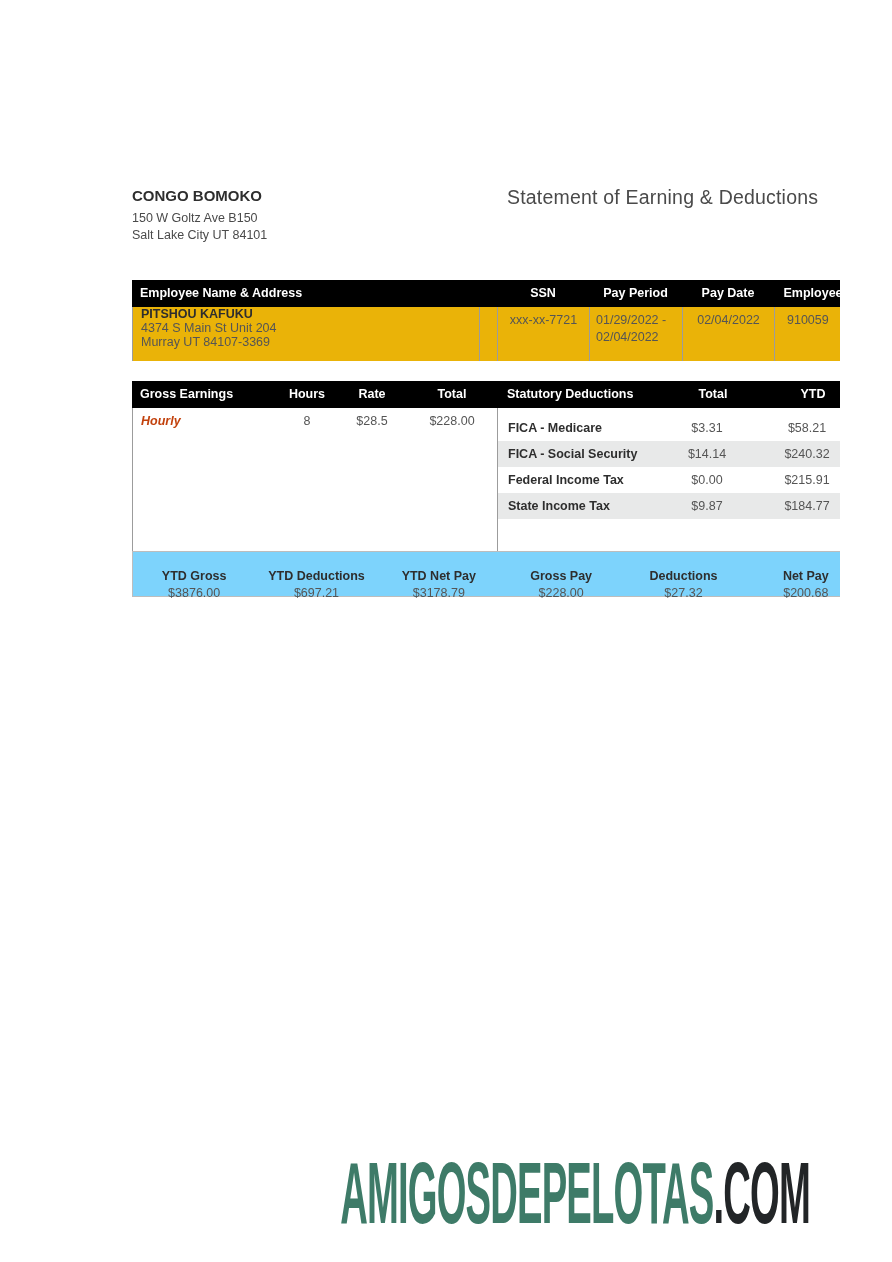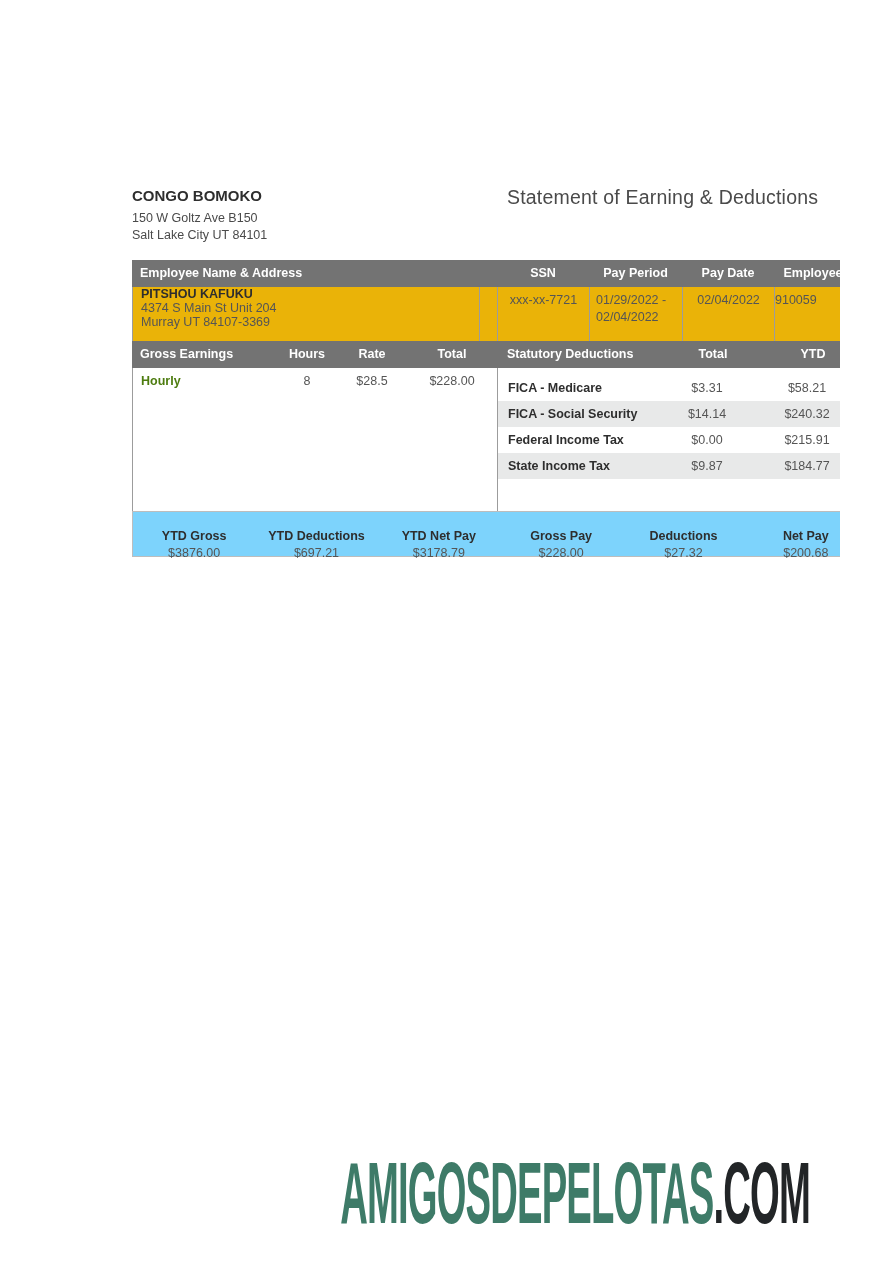--- a/index.html
+++ b/index.html
@@ -45,26 +45,27 @@
     position: absolute;
     left: 80px;
     top: 260px;
     width: 736px;
     font-size: 12.5px;
     color: #555555;
   }
 
   .hdr {
     display: flex;
-    background: #737373;
+    background: #000000;
     color: #ffffff;
     font-weight: bold;
     height: 27px;
     line-height: 27px;
     font-size: 12.5px;
+    margin-top: 20px;
   }
   .hdr .h-name { flex: 1; padding-left: 8px; text-align: left; }
   .hdr .h-ssn    { width: 92px; text-align: center; }
   .hdr .h-period { width: 93px; text-align: center; }
   .hdr .h-date   { width: 92px; text-align: center; }
   .hdr .h-id     { width: 94px; text-align: center; }
 
   
   .emp-row { display: flex; height: 54px; background: #eab308; }
   .emp-cell { border-left: 1px solid #9c9c9c; padding-top: 5px; line-height: 1.32; }
@@ -72,21 +73,21 @@
     width: 348px;
     border-left: 1px solid #9c9c9c;
     border-right: 1px solid #9c9c9c;
     padding-left: 8px;
   }
   .emp-gap { width: 17px; }
   .emp-name { font-weight: bold; color: #2e2e2e; }
   .emp-ssn    { width: 92px; text-align: center; }
   .emp-period { width: 93px; padding-left: 6px; padding-right: 4px; }
   .emp-date   { width: 92px; text-align: center; }
-  .emp-id     { width: 94px; border-right: 2px solid #eab308; }
+  .emp-id     { width: 94px; padding-left: 12px; border-right: 2px solid #eab308; }
 
   
   .hdr2-left  { display: grid; grid-template-columns: 1fr 60px 70px 90px; width: 365px; }
   .hdr2-right { display: grid; grid-template-columns: 1fr 90px 110px; width: 371px; }
   .hdr2-left  > div, .hdr2-right > div { overflow: hidden; }
   .g-label { padding-left: 8px; }
   .d-label { padding-left: 10px; }
   .col-c { text-align: center; }
 
   
@@ -94,21 +95,21 @@
   .earn-panel {
     width: 365px;
     border-left: 1px solid #9c9c9c;
   }
   .earn-row {
     display: grid;
     grid-template-columns: 1fr 60px 70px 90px;
     height: 26px;
     line-height: 26px;
   }
-  .earn-label { padding-left: 8px; font-weight: bold; color: #4d7c0f; }
+  .earn-label { padding-left: 8px; font-weight: bold; color: #c2410c; font-style: italic; }
   .ded-panel {
     width: 371px;
     border-left: 1px solid #9c9c9c;
     border-right: 6px solid #0f172a;
     padding-top: 7px;
   }
   .ded-row {
     display: grid;
     grid-template-columns: 1fr 90px 110px;
     height: 26px;

